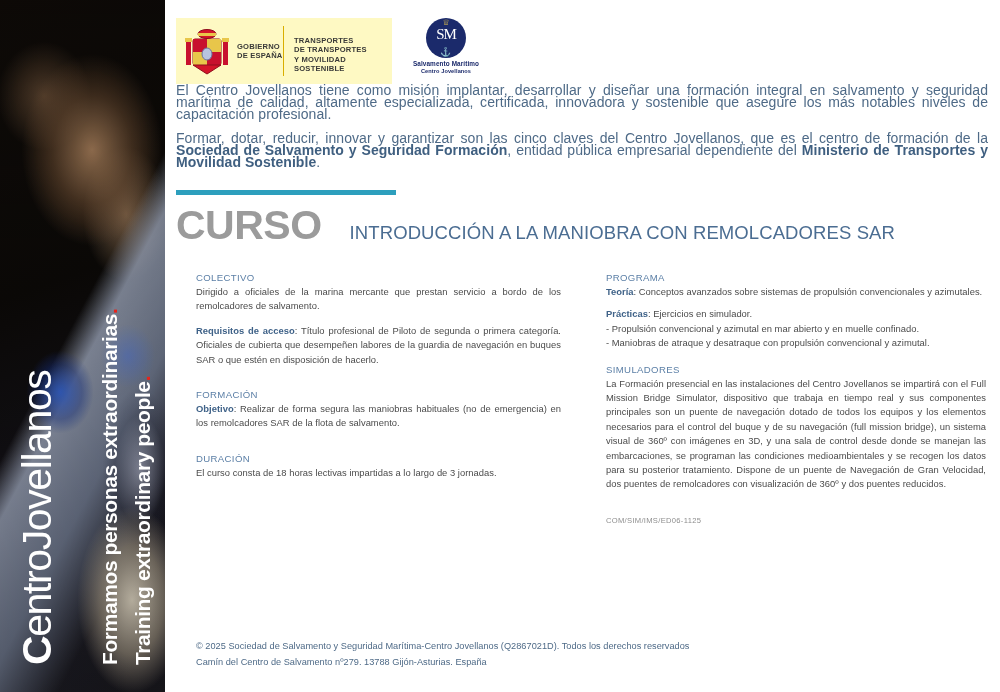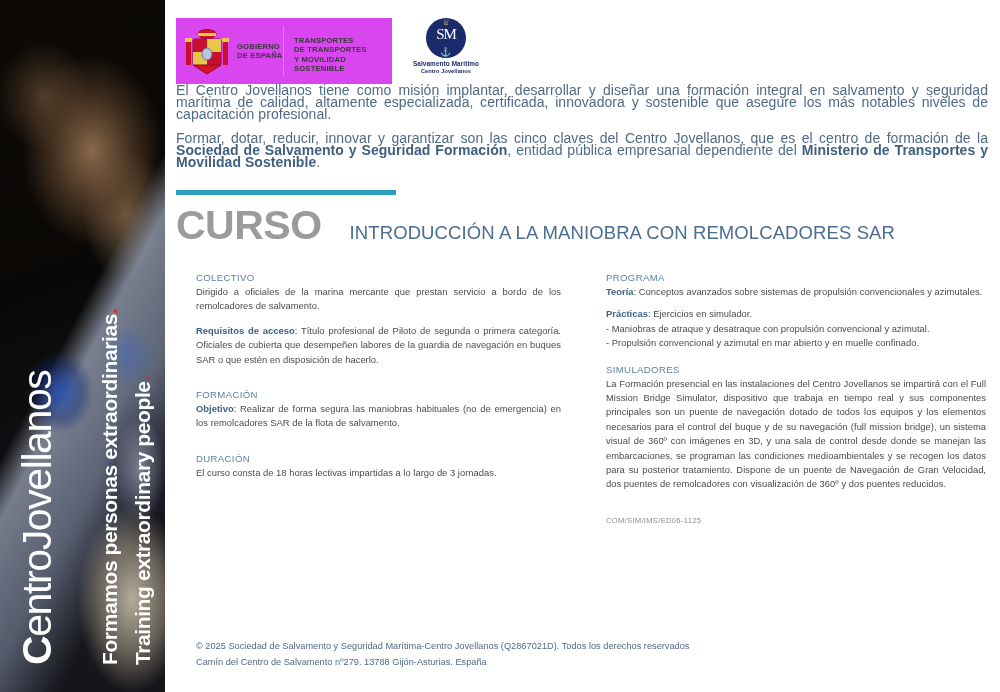--- a/index.html
+++ b/index.html
@@ -69,21 +69,21 @@
   .main{
     position:absolute;left:165px;top:0;width:835px;height:692px;
     background:#ffffff;
   }
 
   
   .logos{position:absolute;left:11px;top:14px;height:70px;}
   .gov-logo{
     position:absolute;left:0;top:4px;
     width:216px;height:66px;
-    background:#d946ef;
+    background:#fef9c3;
     display:flex;align-items:center;
   }
   .shield{
     width:44px;height:48px;margin-left:9px;position:relative;flex:none;
   }
   .shield svg{display:block;}
   .gov-div{
     position:absolute;left:107px;top:8px;
     width:1px;height:50px;background:#d9ae00;
   }
@@ -271,22 +271,22 @@
         <div class="gap-lg"></div>
 
         <h3 class="sec">DURACIÓN</h3>
         <p class="body">El curso consta de 18 horas lectivas impartidas a lo largo de 3 jornadas.</p>
       </div>
 
       <div class="col-r">
         <h3 class="sec">PROGRAMA</h3>
         <p class="body"><b>Teoría</b><span>: Conceptos avanzados sobre sistemas de propulsión convencionales y azimutales.</span></p>
         <p class="body" style="margin-top:8px"><b>Prácticas</b><span>: Ejercicios en simulador.</span></p>
+        <p class="body" style="margin-top:0">- Propulsión convencional y azimutal en mar abierto y en muelle confinado.</p>
         <p class="body" style="margin-top:0">- Maniobras de atraque y desatraque con propulsión convencional y azimutal.</p>
-        <p class="body" style="margin-top:0">- Propulsión convencional y azimutal en mar abierto y en muelle confinado.</p>
 
         <div class="gap-md"></div>
 
         <h3 class="sec">SIMULADORES</h3>
         <p class="body">La Formación presencial en las instalaciones del Centro Jovellanos se impartirá con el Full Mission Bridge Simulator, dispositivo que trabaja en tiempo real y sus componentes principales son un puente de navegación dotado de todos los equipos y los elementos necesarios para el control del buque y de su navegación (full mission bridge), un sistema visual de 360º con imágenes en 3D, y una sala de control desde donde se manejan las embarcaciones, se programan las condiciones medioambientales y se recogen los datos para su posterior tratamiento. Dispone de un puente de Navegación de Gran Velocidad, dos puentes de remolcadores con visualización de 360º y dos puentes reducidos.</p>
 
         <div class="code">COM/SIM/IMS/ED06-1125</div>
       </div>
 
     </div>

